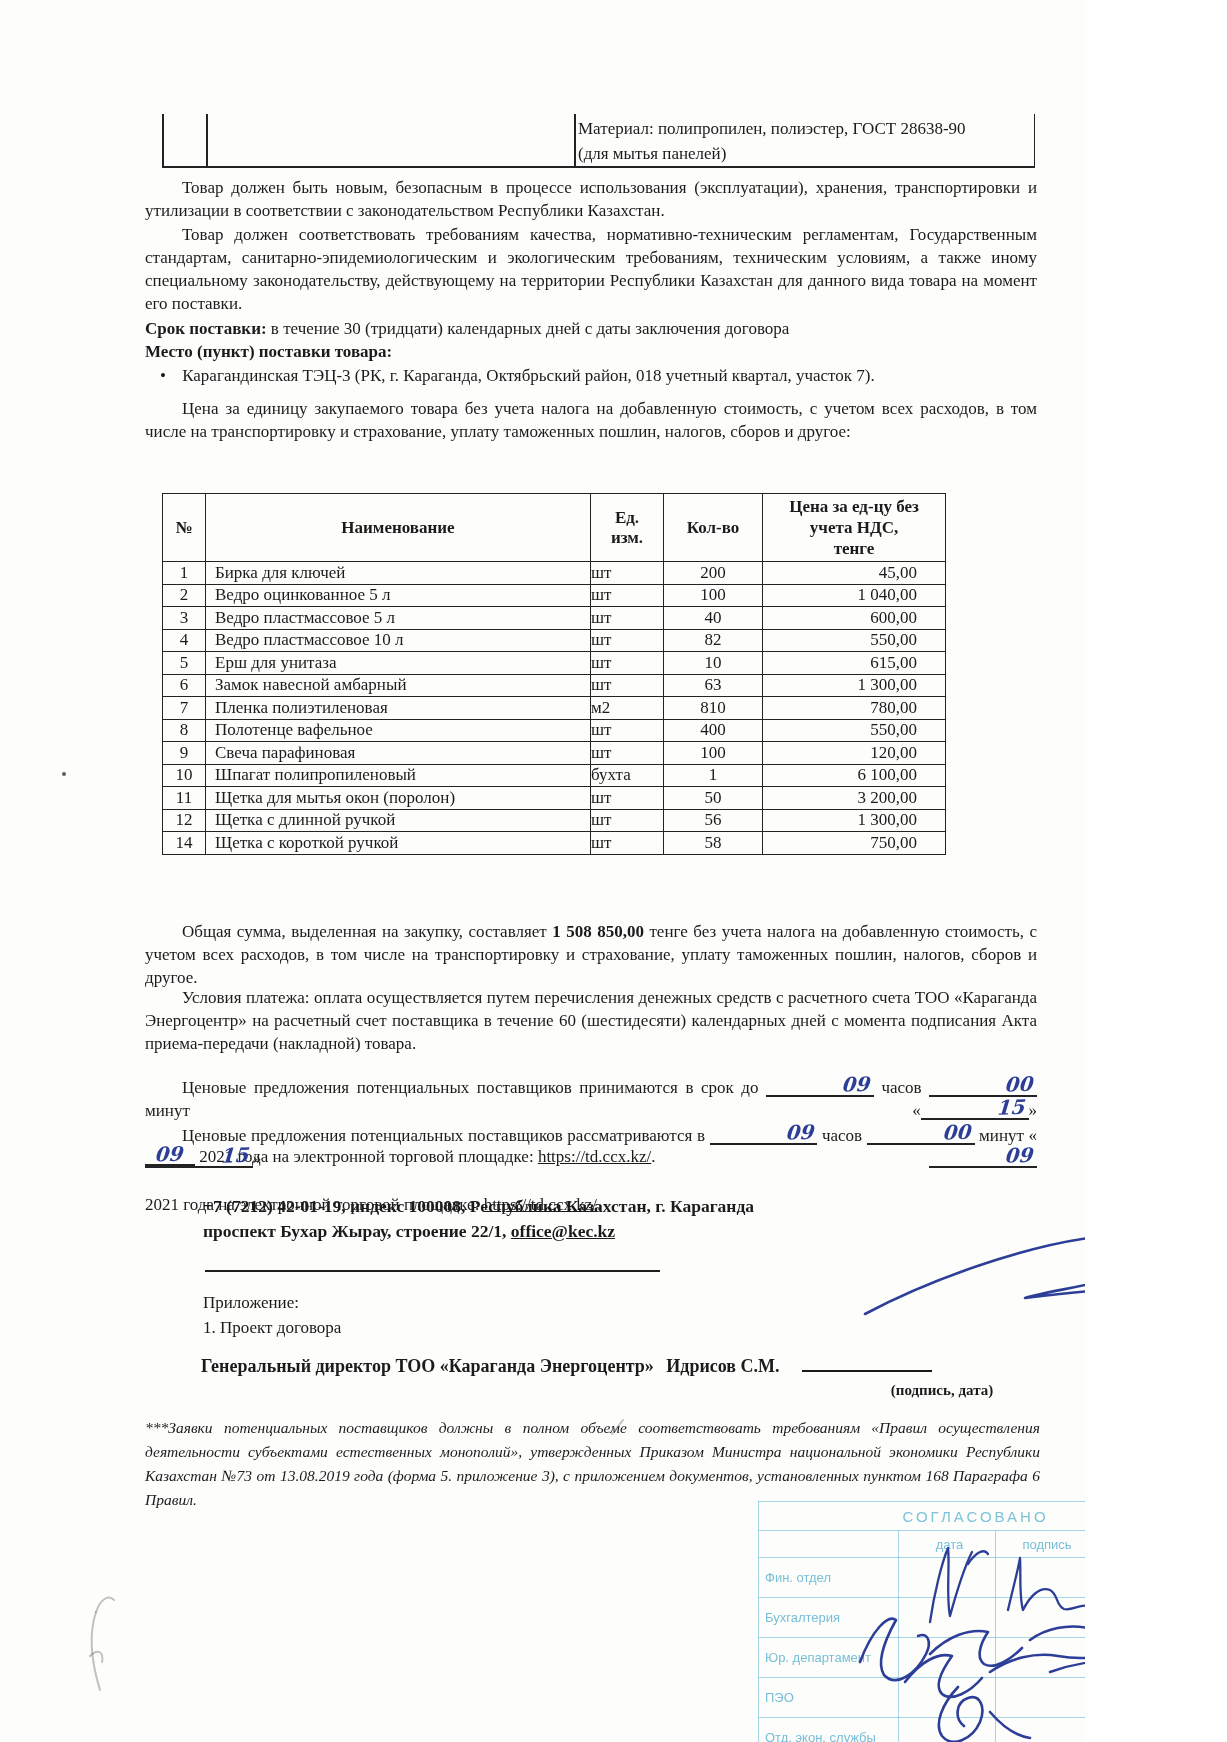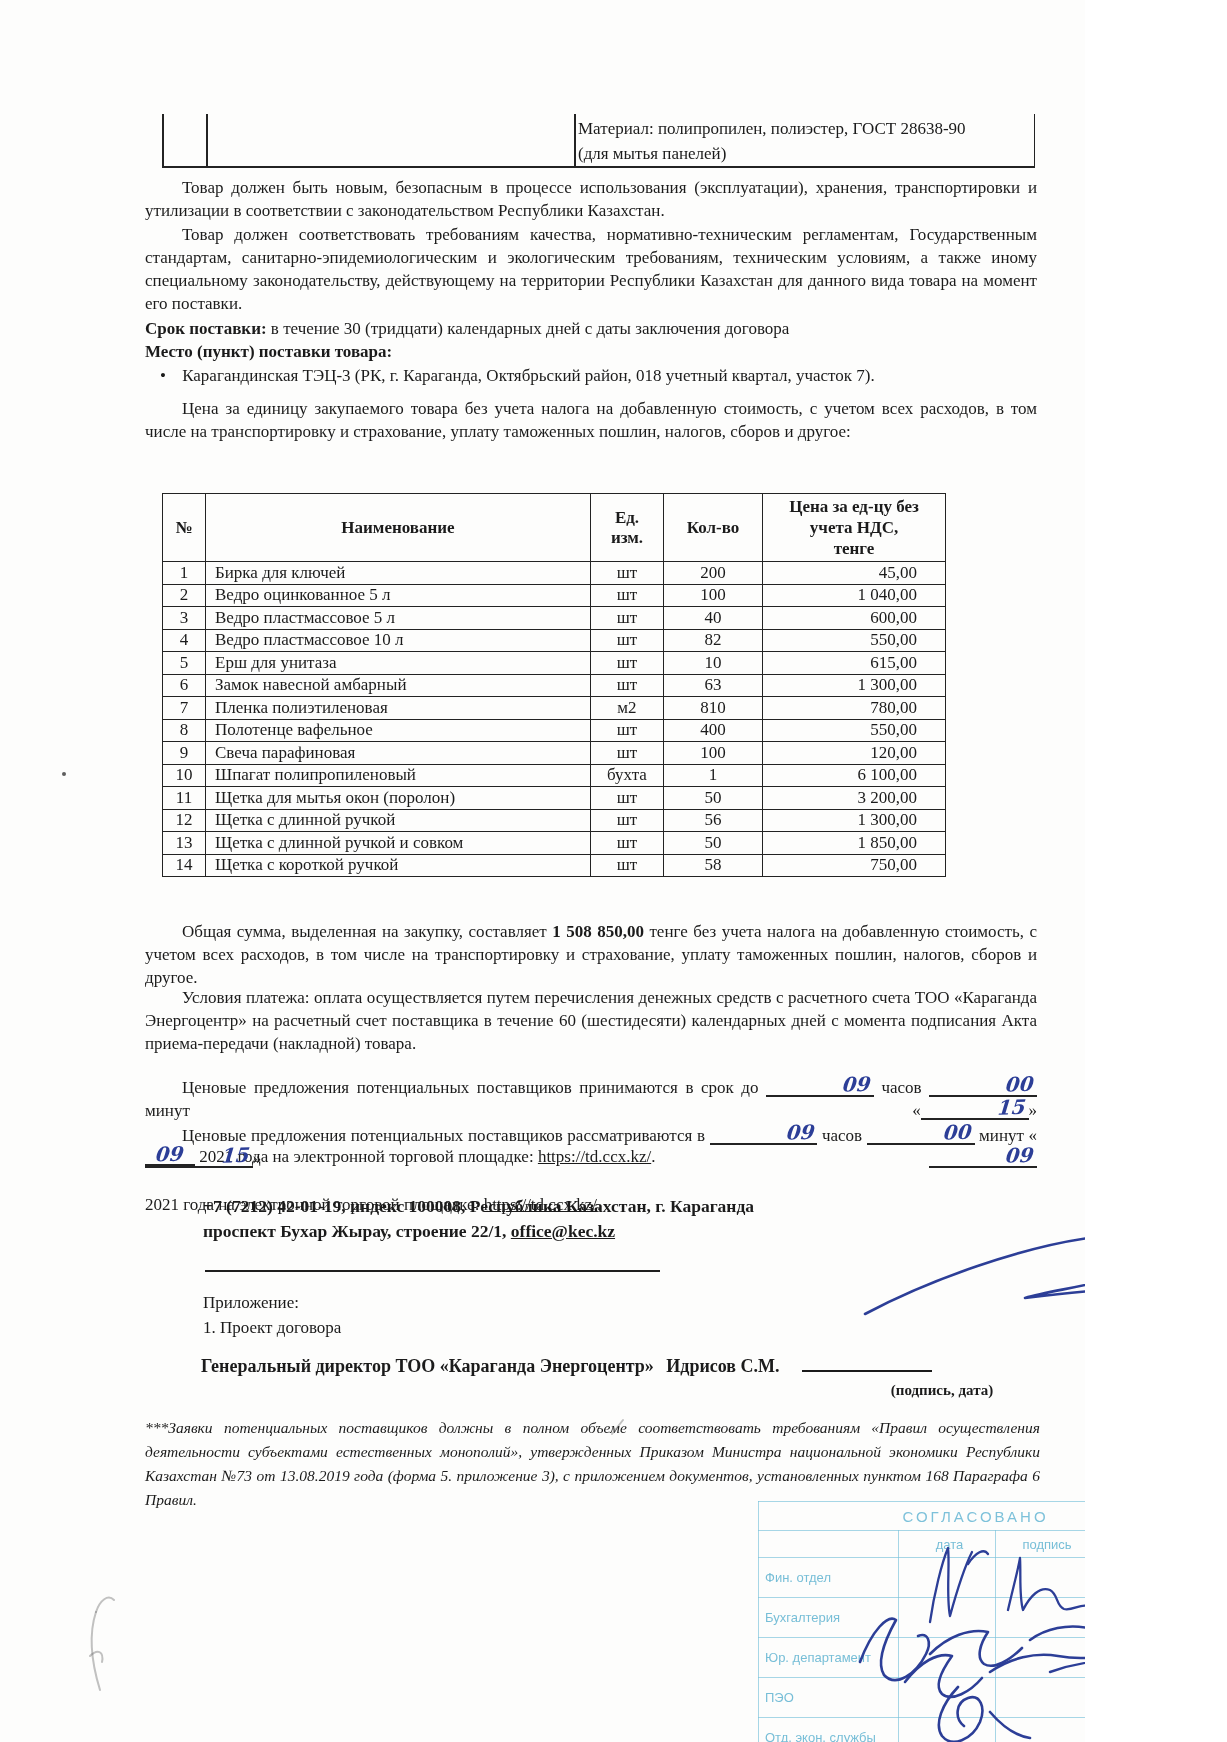--- a/index.html
+++ b/index.html
@@ -16,21 +16,21 @@
   .toptable{border-bottom:2.2px solid #232323;border-right:1.4px solid #232323;}
   .vline{position:absolute;top:0;width:1.6px;height:100%;background:#232323;}
   .toptext{position:absolute;left:416px;top:2px;width:446px;font-size:17px;line-height:25px;}
   
   table.items{border-collapse:collapse;background:transparent;}
   .items th,.items td{border:1.6px solid #232323;font-family:"Liberation Serif",serif;}
   .items th{font-size:17px;font-weight:bold;text-align:center;vertical-align:middle;padding:2px 0;}
   .items td{font-size:17px;height:21.5px;line-height:20px;padding:0;vertical-align:middle;}
   .items td.c0{text-align:center;}
   .items td.c1{text-align:left;padding-left:9px;}
-  .items td.c2{text-align:center;}
+  .items td.c2{text-align:left;}
   .items td.c3{text-align:center;}
   .items td.c4{text-align:right;padding-right:28px;}
   .hdr-narrow{display:block;width:44px;margin:0 auto;}
   .hdr-price{display:block;width:132px;margin:0 auto;line-height:21px;}
   
   .blank{display:inline-block;min-width:44px;border-bottom:2px solid #232323;
          text-align:center;padding:0 3px;height:19px;vertical-align:baseline;}
   .hw{display:inline-block;font-family:"DejaVu Serif",serif;font-style:italic;font-weight:bold;
       color:#2c3e97;font-size:20px;line-height:16px;transform:skewX(-8deg) rotate(-2deg);
       position:relative;top:-1px;}
@@ -183,27 +183,20 @@
           <td class="c4">3 200,00</td>
         </tr>
         <tr>
           <td class="c0">12</td>
           <td class="c1">Щетка с длинной ручкой</td>
           <td class="c2">шт</td>
           <td class="c3">56</td>
           <td class="c4">1 300,00</td>
         </tr>
         <tr>
-          <td class="c0">13</td>
-          <td class="c1">Щетка с длинной ручкой и совком</td>
-          <td class="c2">шт</td>
-          <td class="c3">50</td>
-          <td class="c4">1 850,00</td>
-        </tr>
-        <tr>
           <td class="c0">14</td>
           <td class="c1">Щетка с короткой ручкой</td>
           <td class="c2">шт</td>
           <td class="c3">58</td>
           <td class="c4">750,00</td>
         </tr>
       </tbody>
   </table>
 
   <div class="abs para indent" style="left:145px;top:920px;width:892px;">

